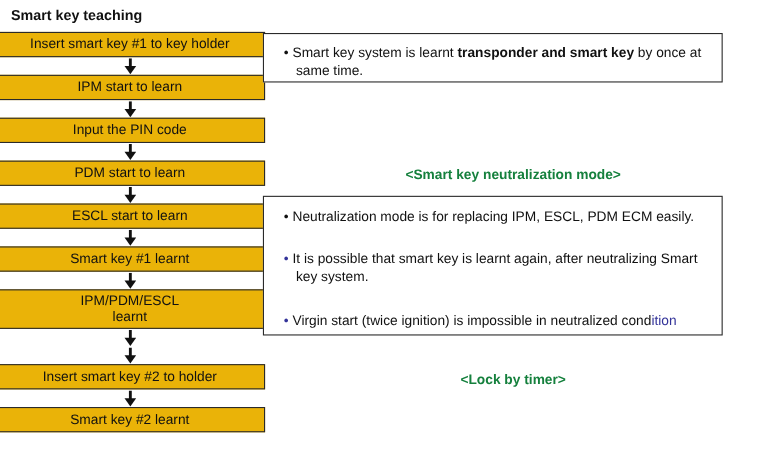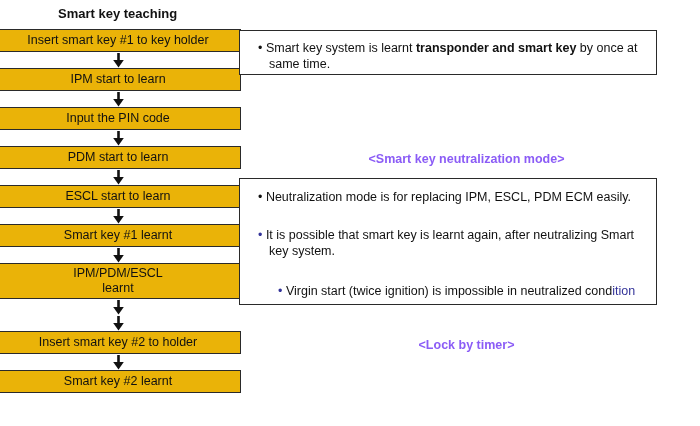--- a/index.html
+++ b/index.html
@@ -7,21 +7,21 @@
     width: 700px; height: 426px;
     font-family: "Liberation Sans", sans-serif;
     color: #111111;
     position: relative;
     overflow: hidden;
   }
   .canvas { position: relative; width: 700px; height: 426px; background: #ffffff; }
 
   .page-title {
     position: absolute; left: 10px; top: 6px;
-    font-size: 13px; font-weight: bold; color: #111; margin-left: 48px;
+    font-size: 13px; font-weight: bold; color: #111;
   }
 
   
   .flow {
     position: absolute; left: 9px; top: 29px; width: 218px;
     display: flex; flex-direction: column; align-items: center;
   }
   .fbox {
     box-sizing: border-box;
     width: 246px; min-height: 23px;
@@ -48,34 +48,34 @@
     padding: 5px 10px 5px 10px;
     font-size: 12.5px; line-height: 16px;
   }
   .notebox-top    { top: 30px;  height: 45px; }
   .notebox-mid    { top: 178px; height: 127px; }
   .notebox-bottom { top: 361px; height: 59px; }
 
   .sec-heading {
     position: absolute; left: 239px; width: 455px;
     text-align: center;
-    font-size: 12.5px; font-weight: bold; color: #8b5cf6;
+    font-size: 12.5px; font-weight: bold; color: #15803d;
   }
   .heading-neutral { top: 152px; }
   .heading-lock    { top: 338px; }
 
   .bullet-p {
     margin: 0;
     padding-left: 19px;
     text-indent: -11px;
   }
   .notebox-top .bullet-p { margin-top: 4px; }
   .notebox-mid .p1 { margin-top: 5px; }
   .notebox-mid .p2 { margin-top: 22px; }
-  .notebox-mid .p3 { margin-top: 24px; margin-left: 20px; }
+  .notebox-mid .p3 { margin-top: 24px; }
   .notebox-bottom .bullet-p { margin-top: 4px; }
 
   .bullet { display: inline; }
   .bullet-blue { color: #333399; }
   .b { font-weight: bold; }
   .text-blue { color: #333399; }
 </style>
 </head>
 <body>
 

